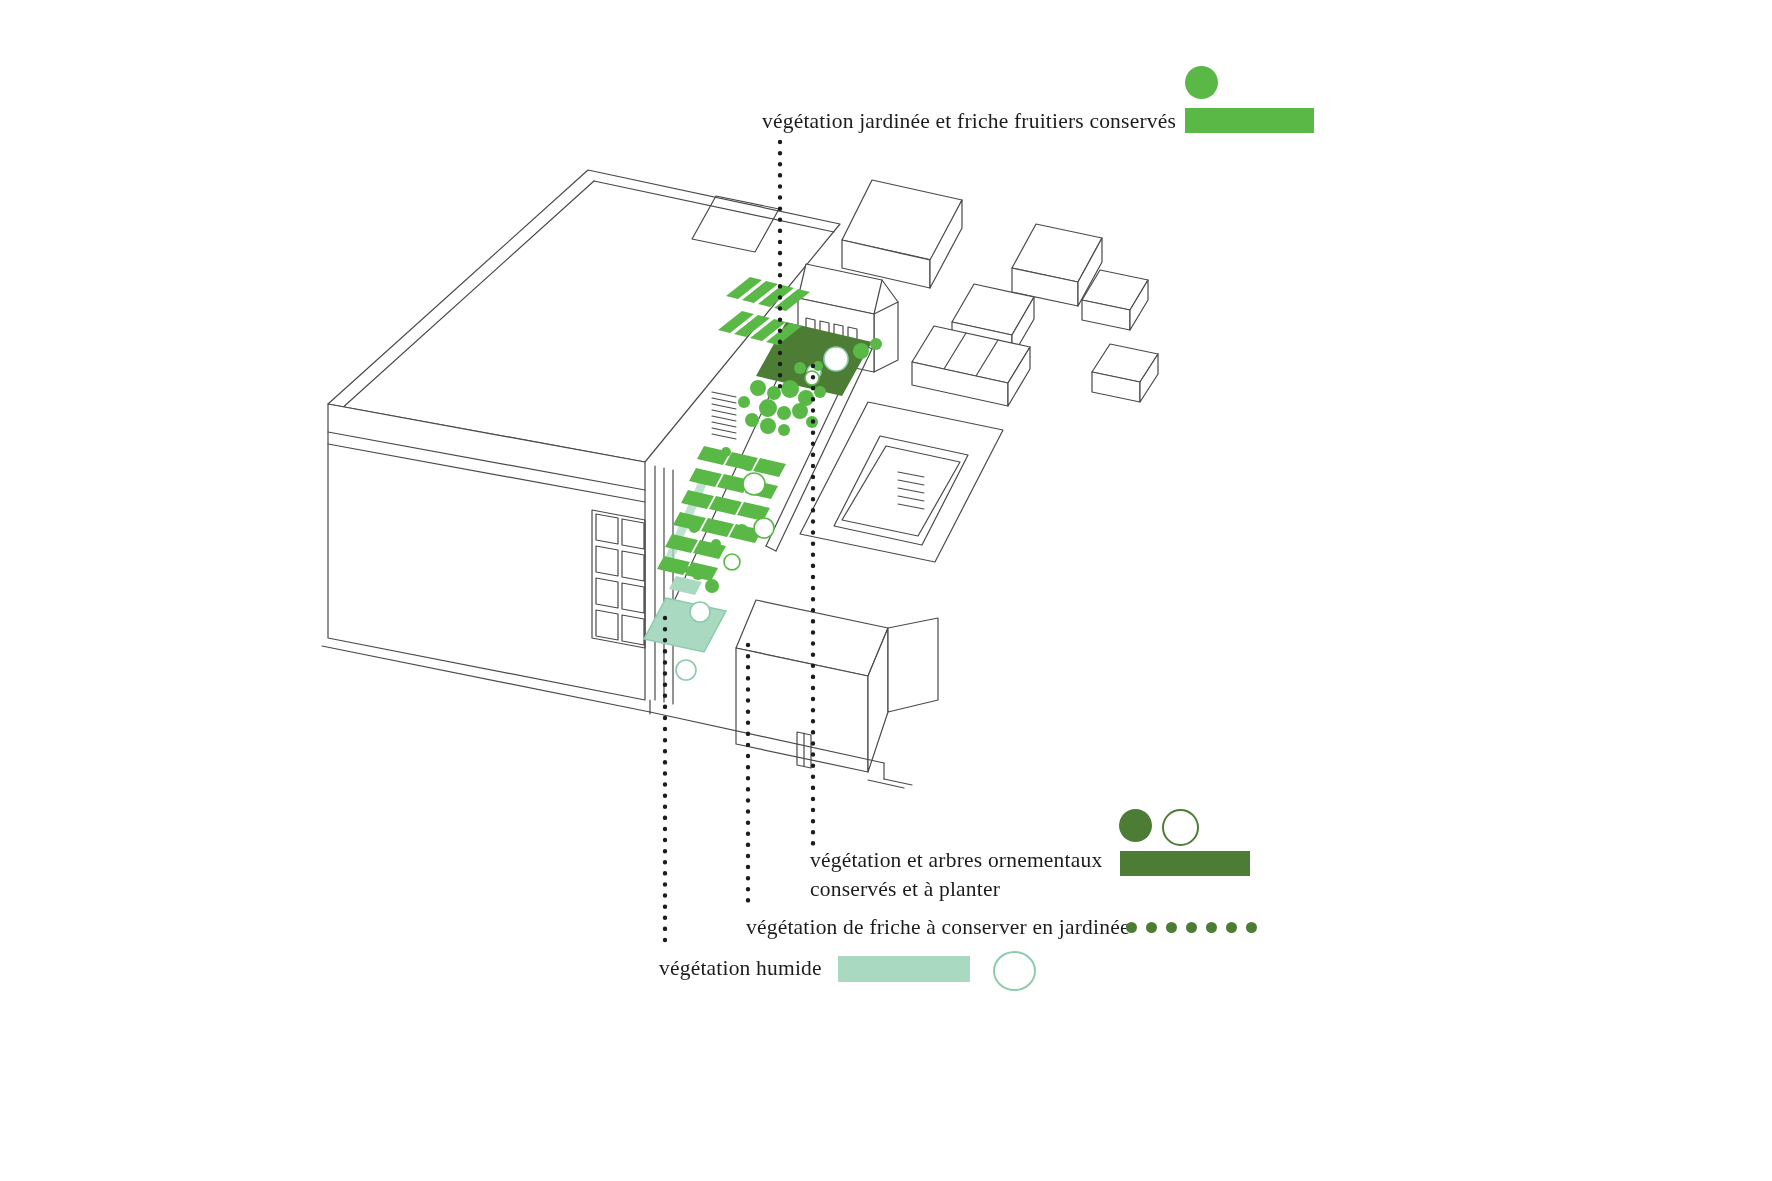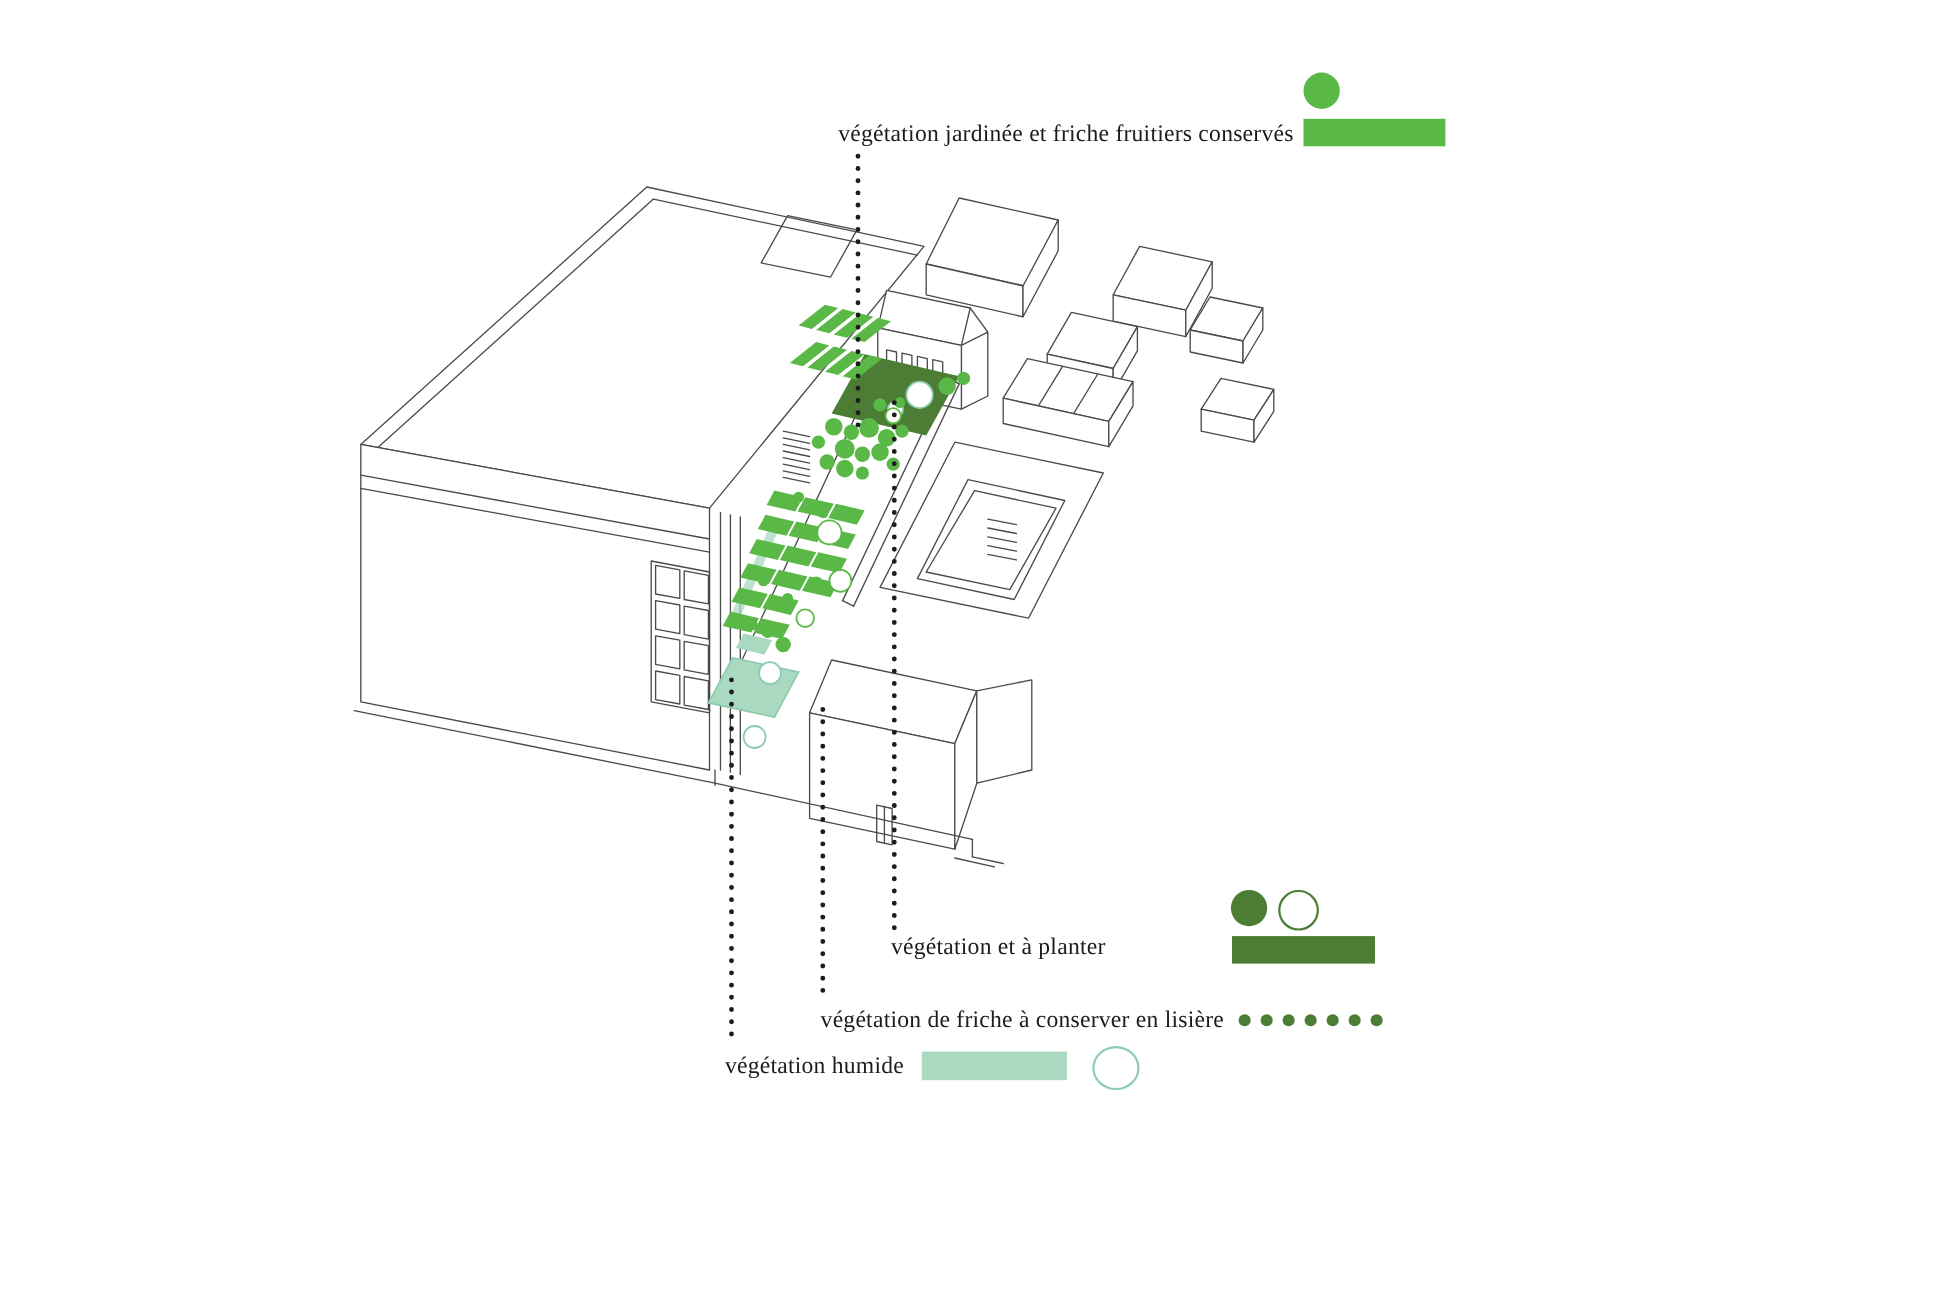--- a/index.html
+++ b/index.html
@@ -255,25 +255,26 @@
     </g>
   </svg>
 
   <div class="label" style="right:596px;top:107px;">végétation jardinée et friche fruitiers conservés</div>
   <div class="swatch-circle" style="left:1185px;top:66px;width:33px;height:33px;background:var(--bright);"></div>
   <div class="swatch-bar" style="left:1185px;top:108px;width:129px;background:var(--bright);"></div>
 
   <div class="swatch-circle" style="left:1119px;top:809px;width:33px;height:33px;background:var(--dark);"></div>
   <div class="swatch-circle outline-dark" style="left:1162px;top:809px;width:33px;height:33px;"></div>
   <div class="label" style="left:810px;top:846px;">
-    <div>végétation et à planter</div>
+    <div>végétation et arbres ornementaux</div>
+    <div>conservés et à planter</div>
   </div>
   <div class="swatch-bar" style="left:1120px;top:851px;width:130px;background:var(--dark);"></div>
 
-  <div class="label" style="left:746px;top:913px;">végétation de friche à conserver en lisière</div>
+  <div class="label" style="left:746px;top:913px;">végétation de friche à conserver en jardinée</div>
   <div class="dots" style="left:1126px;top:922px;">
       <span></span>
       <span></span>
       <span></span>
       <span></span>
       <span></span>
       <span></span>
       <span></span>
     </div>
 

